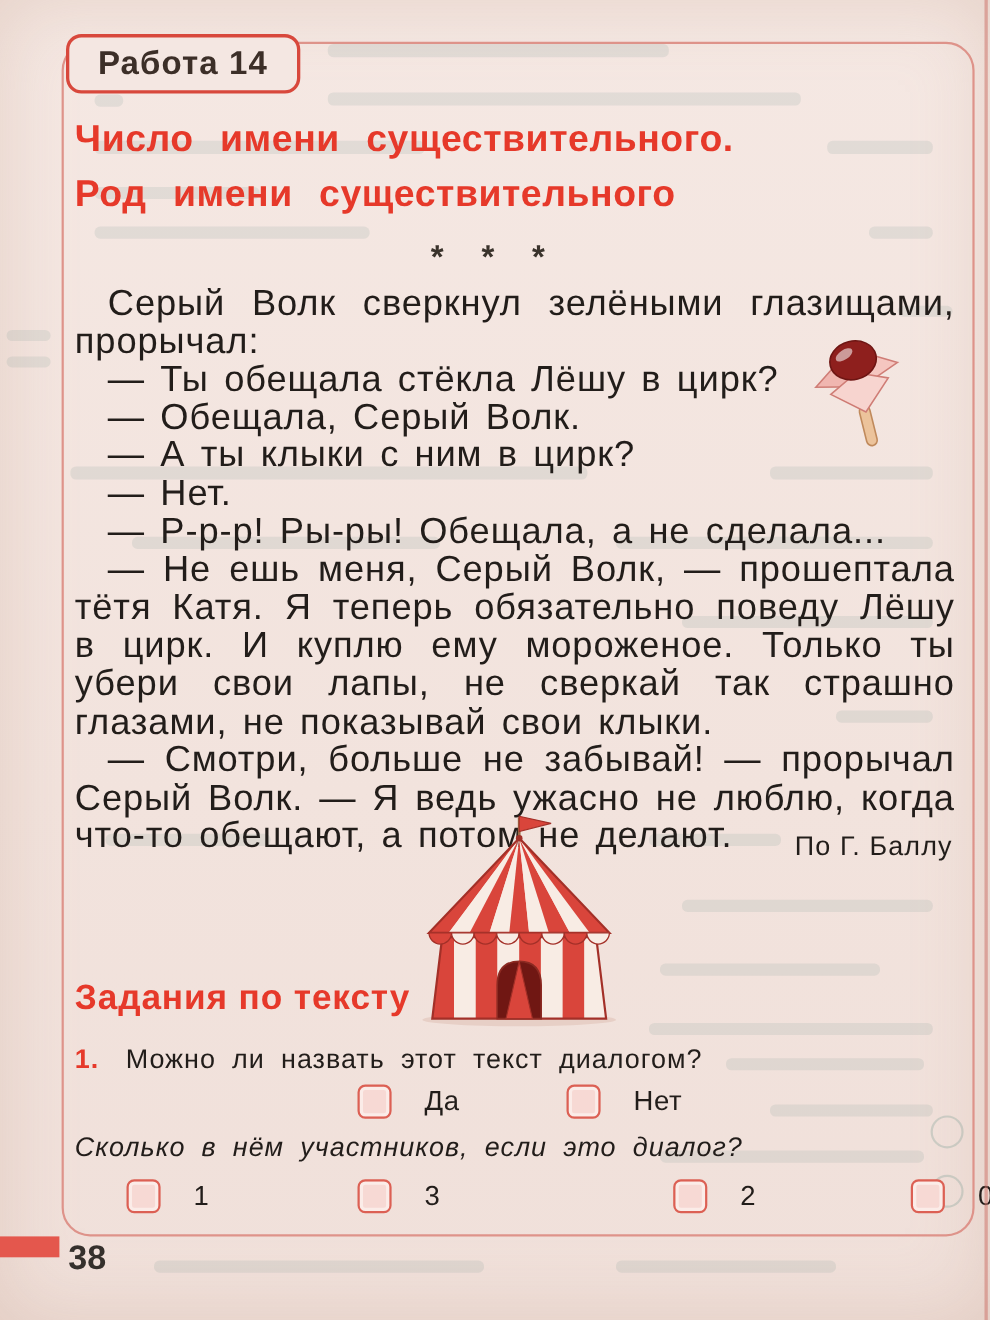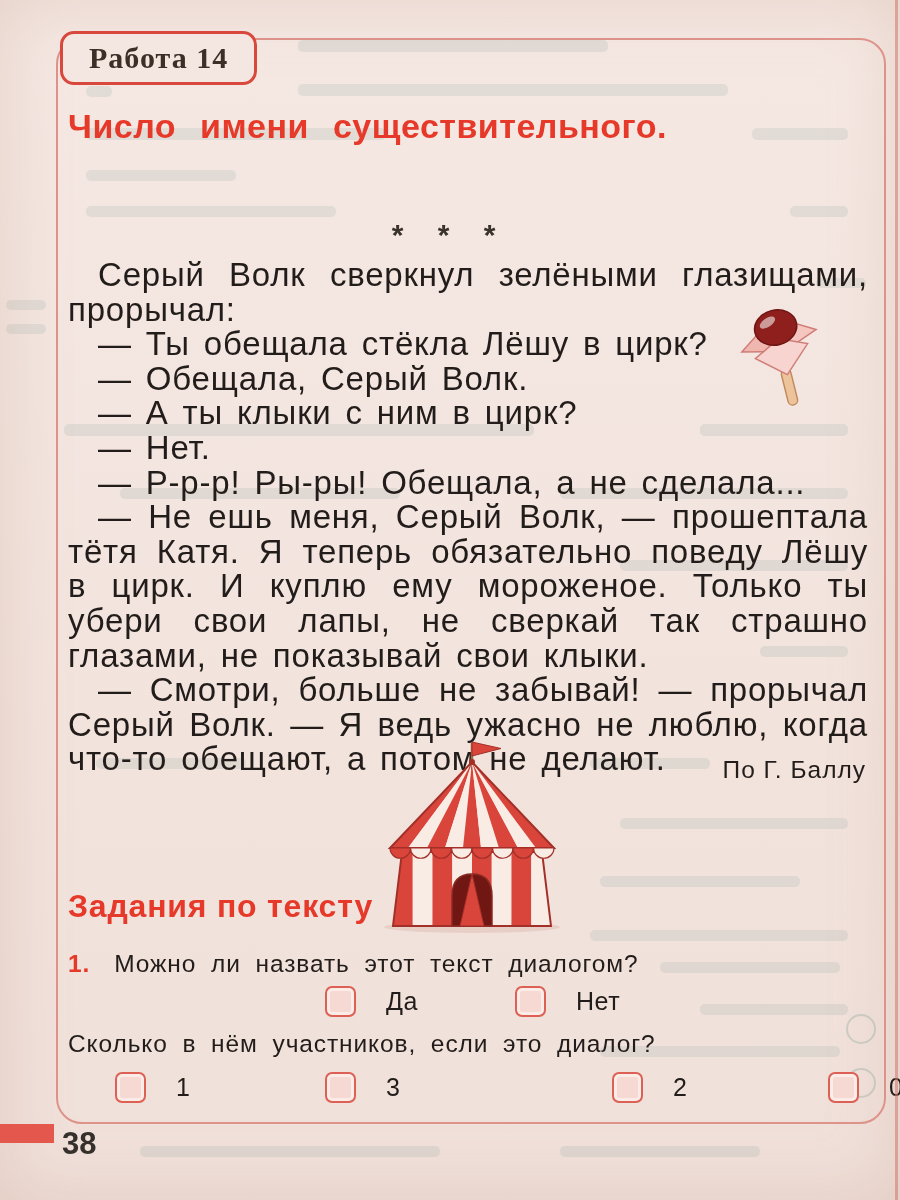--- a/index.html
+++ b/index.html
@@ -13,21 +13,21 @@
     background:rgba(205,118,110,0.55); z-index:5; }
   
   .bleed { position:absolute; inset:0; z-index:0; pointer-events:none; }
   .gb { position:absolute; background:rgba(112,152,139,0.14); border-radius:5px; filter:blur(0.7px); }
   .gs { position:absolute; width:26px; height:26px; border:2px solid rgba(112,152,139,0.28); border-radius:50%; }
   
   .frame { position:absolute; left:56px; top:38px; width:826px; height:1082px;
     border:2.5px solid #de938a; border-radius:26px; z-index:1; }
   .badge { position:absolute; left:60px; top:31px; z-index:3;
     background:#f4e7e2; border:3.5px solid #d8483c; border-radius:14px;
-    padding:7px 26px; font-size:30px; font-weight:700; color:#3c2f28; letter-spacing:1px;font-family:Liberation Serif, serif; }
+    padding:7px 26px; font-size:30px; font-weight:700; color:#3c2f28; letter-spacing:1px; }
   .title { position:absolute; left:68px; top:101px; width:680px; z-index:2;
     color:#e6392a; font-size:34px; font-weight:700; line-height:50px;
     letter-spacing:0.5px; word-spacing:14px; }
   .stars { position:absolute; left:0; top:218px; width:100%; text-align:center; z-index:2;
     font-size:30px; font-weight:700; letter-spacing:13px; color:#3a332c; }
   
   .story { position:absolute; left:68px; top:258px; width:800px; z-index:2;
     font-size:33px; line-height:34.6px; color:#221d1a; text-align:justify;
     letter-spacing:0.8px; word-spacing:4px; }
   .story p { margin:0; text-indent:30px; }
@@ -89,20 +89,21 @@
   </div>
 
   <div class="edge-right"></div>
 
   <div class="frame"></div>
 
   <div class="badge">Работа 14</div>
 
   <div class="title">
     <div>Число имени существительного.</div>
+    <div>Род имени существительного</div>
   </div>
 
   <div class="stars">* * *</div>
 
   <div class="story">
     <p>Серый Волк сверкнул зелёными глазищами, прорычал:</p>
     <p>— Ты обещала стёкла Лёшу в цирк?</p>
     <p>— Обещала, Серый Волк.</p>
     <p>— А ты клыки с ним в цирк?</p>
     <p>— Нет.</p>
@@ -183,21 +184,21 @@
 
   <div class="opt-group" style="left:325px; top:986px;">
     <span class="cb"></span>
     <span class="opt-label">Да</span>
   </div>
   <div class="opt-group" style="left:515px; top:986px;">
     <span class="cb"></span>
     <span class="opt-label">Нет</span>
   </div>
 
-  <div class="q-row" style="top:1030px;">
+  <div class="q-row" style="top:1030px;font-style:italic;">
     <span>Сколько в нём участников, если это диалог?</span>
   </div>
 
   <div class="opt-group" style="left:115px; top:1072px;">
     <span class="cb"></span>
     <span class="opt-label">1</span>
   </div>
   <div class="opt-group" style="left:325px; top:1072px;">
     <span class="cb"></span>
     <span class="opt-label">3</span>

